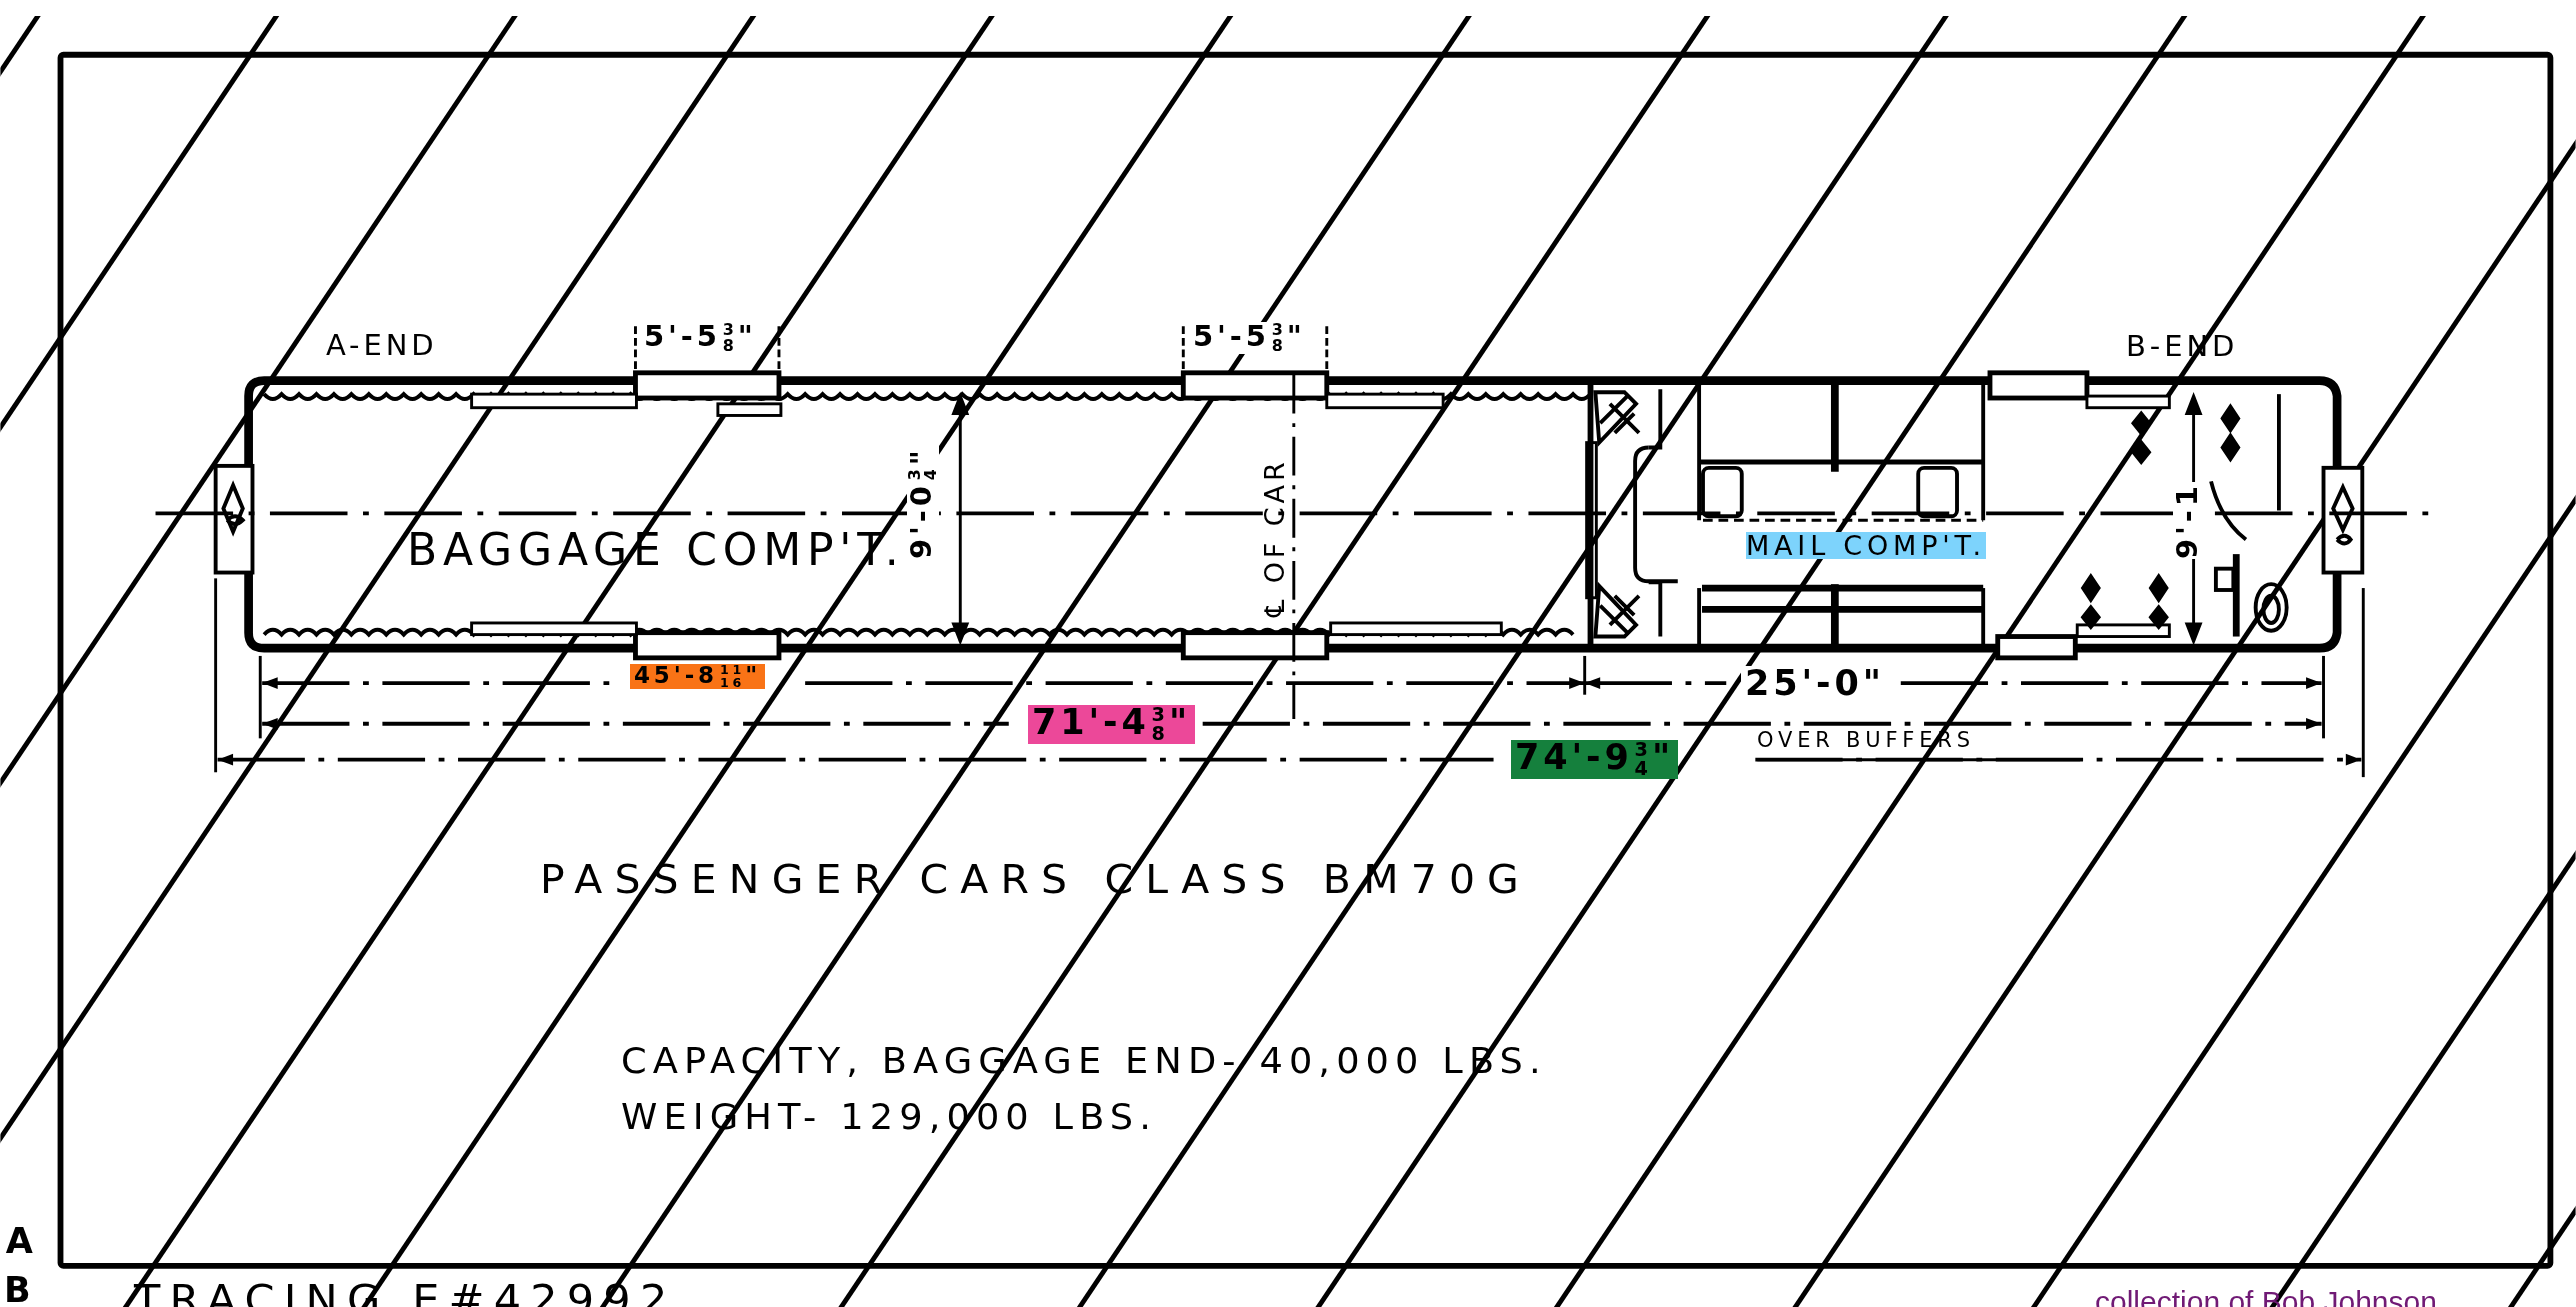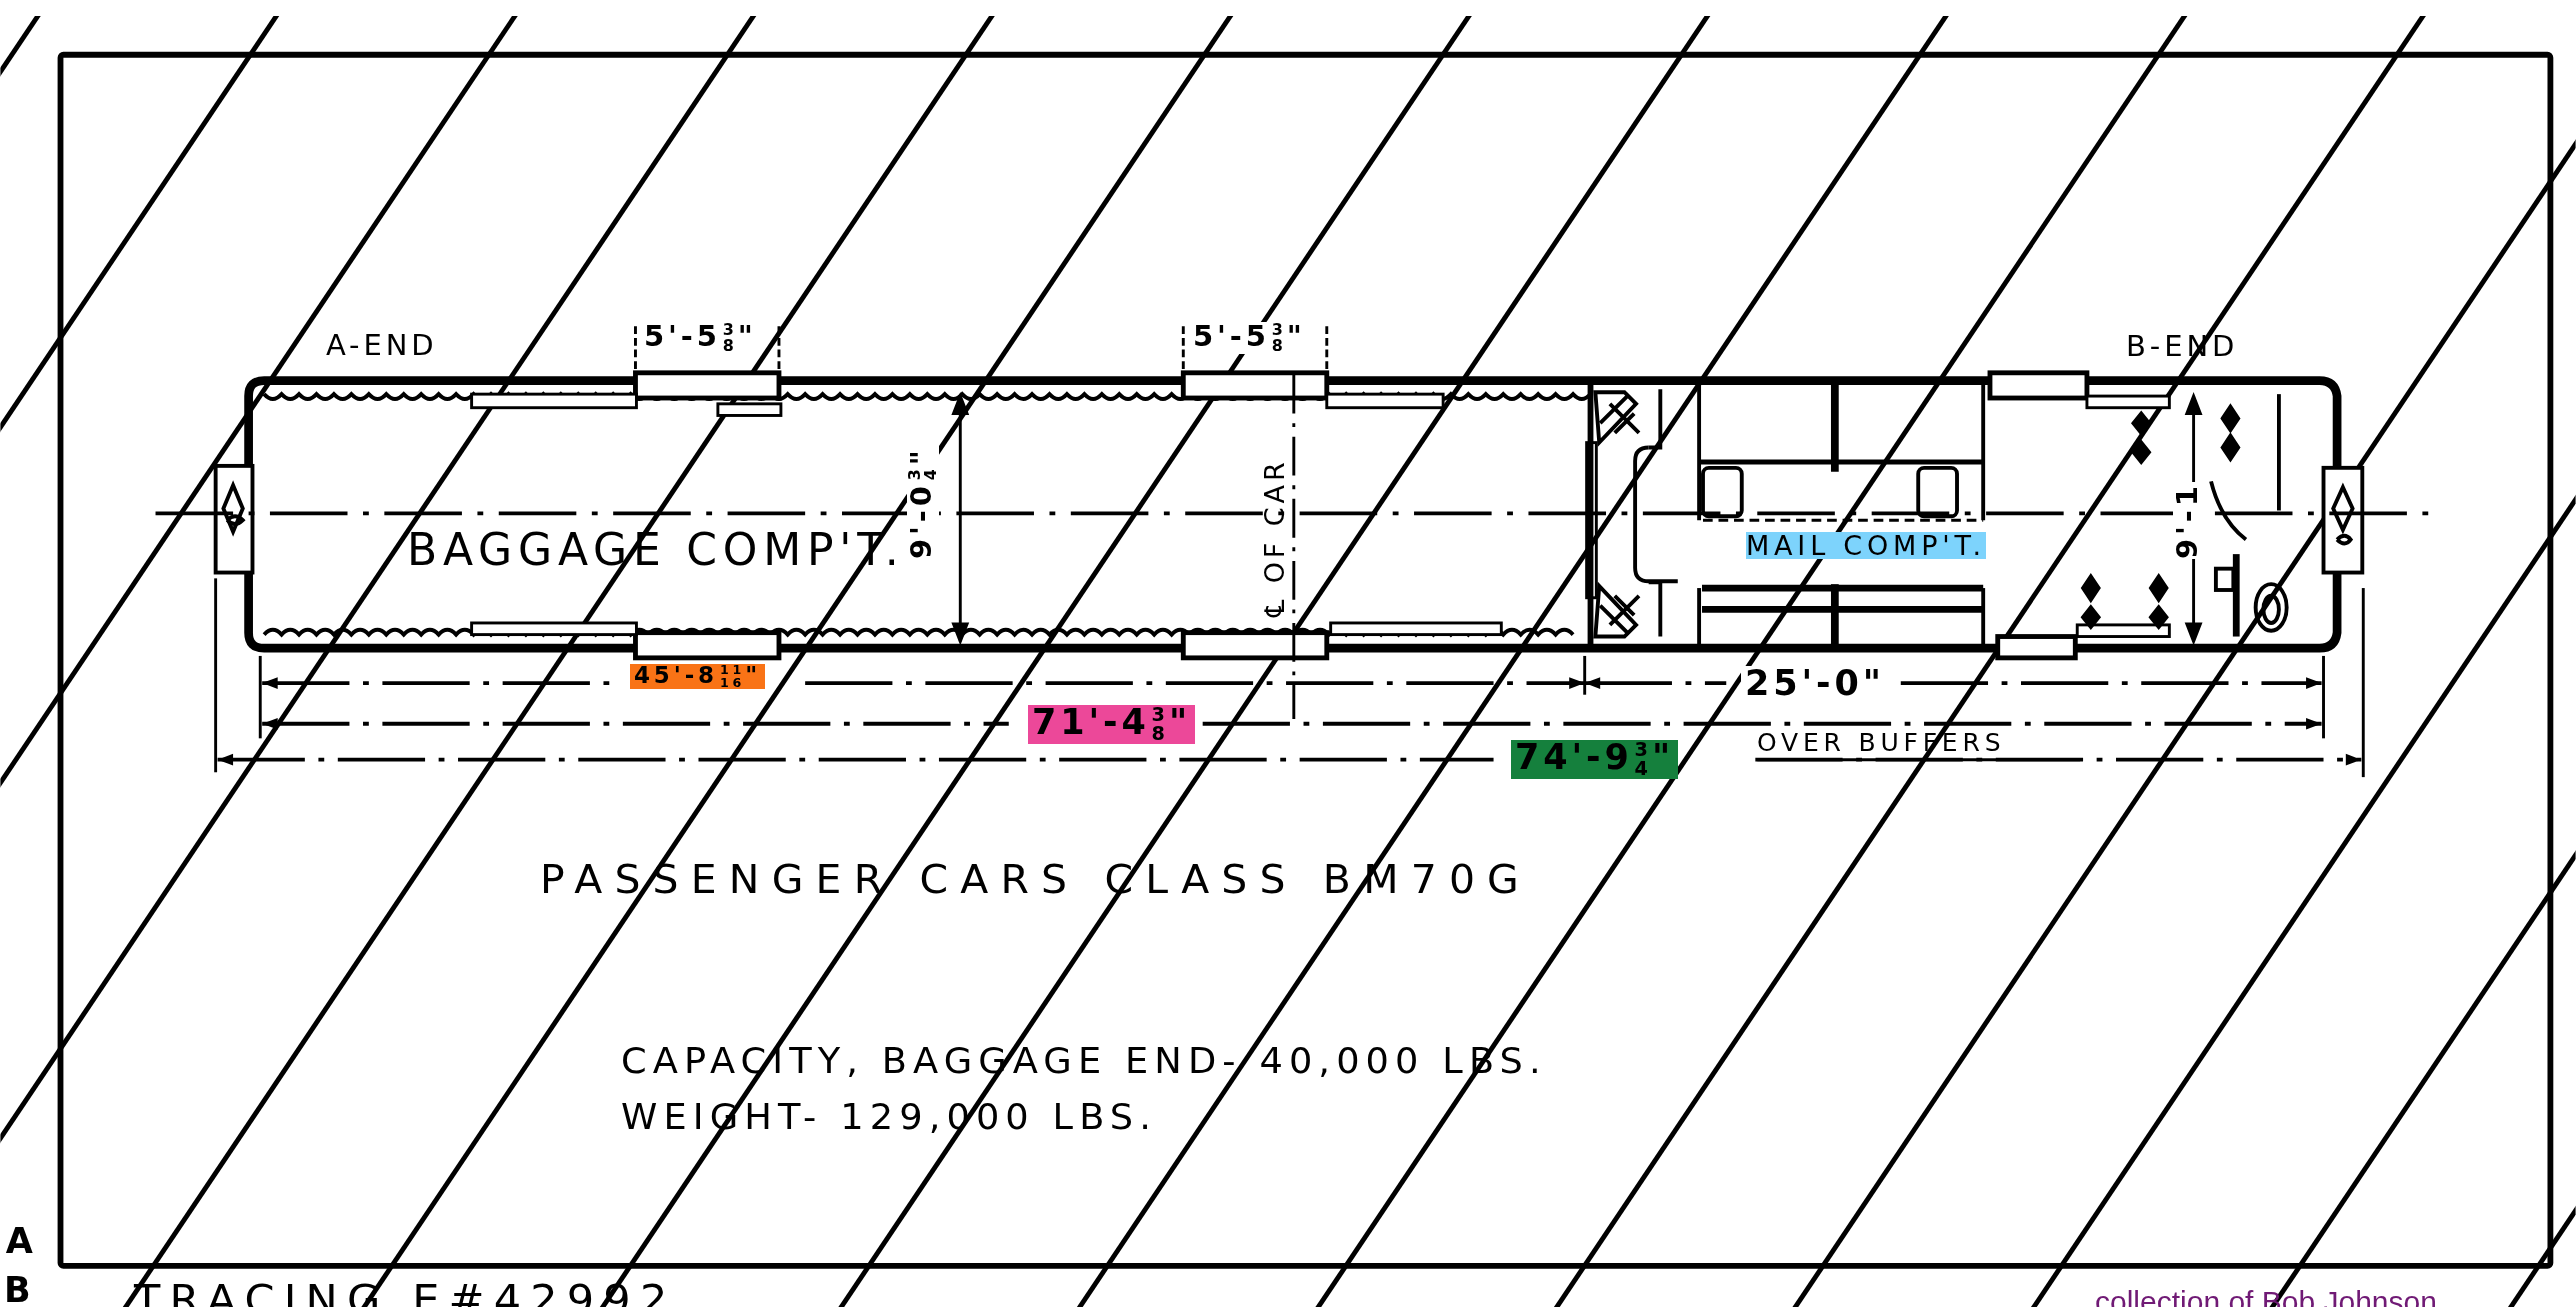--- a/index.html
+++ b/index.html
@@ -183,21 +183,21 @@
   <div class="lbl" style="left:630px;top:648px;font-size:23px;background:#f97316;padding:0 3.9px;">
     <span>45'-8</span><span class="frac"><span>11</span><span>16</span></span><span>"</span>
   </div>
   <div class="lbl" style="left:1741px;top:650px;font-size:35px;background:#fff;padding:0 3.9px;">25'-0"</div>
   <div class="lbl" style="left:1028px;top:689px;font-size:35px;background:#ec4899;padding:0 3.9px;">
     <span>71'-4</span><span class="frac"><span>3</span><span>8</span></span><span>"</span>
   </div>
   <div class="lbl" style="left:1511px;top:724px;font-size:35px;background:#15803d;padding:0 3.9px;">
     <span>74'-9</span><span class="frac"><span>3</span><span>4</span></span><span>"</span>
   </div>
-  <div class="lbl" style="left:1757px;top:714px;font-size:25px;font-weight:normal;letter-spacing:4.8px;">OVER BUFFERS</div>
+  <div class="lbl" style="left:1757px;top:714px;font-size:21px;font-weight:normal;letter-spacing:4.8px;">OVER BUFFERS</div>
 
   <div class="lbl stencil" style="left:540px;top:844px;font-size:39px;font-weight:normal;letter-spacing:11.6px;">PASSENGER CARS CLASS BM70G</div>
   <div class="lbl stencil" style="left:621px;top:1028px;font-size:35px;font-weight:normal;letter-spacing:5.8px;">CAPACITY, BAGGAGE END- 40,000 LBS.</div>
   <div class="lbl stencil" style="left:621px;top:1084px;font-size:35px;font-weight:normal;letter-spacing:5.8px;">WEIGHT- 129,000 LBS.</div>
 
   <div class="lbl stencil" style="left:134px;top:1264px;font-size:41px;font-weight:normal;letter-spacing:8.7px;">TRACING E#42992</div>
 
   <div class="lbl" style="left:5.8px;top:1208px;font-size:35px;">A</div>
   <div class="lbl" style="left:3.9px;top:1257px;font-size:35px;">B</div>
 

